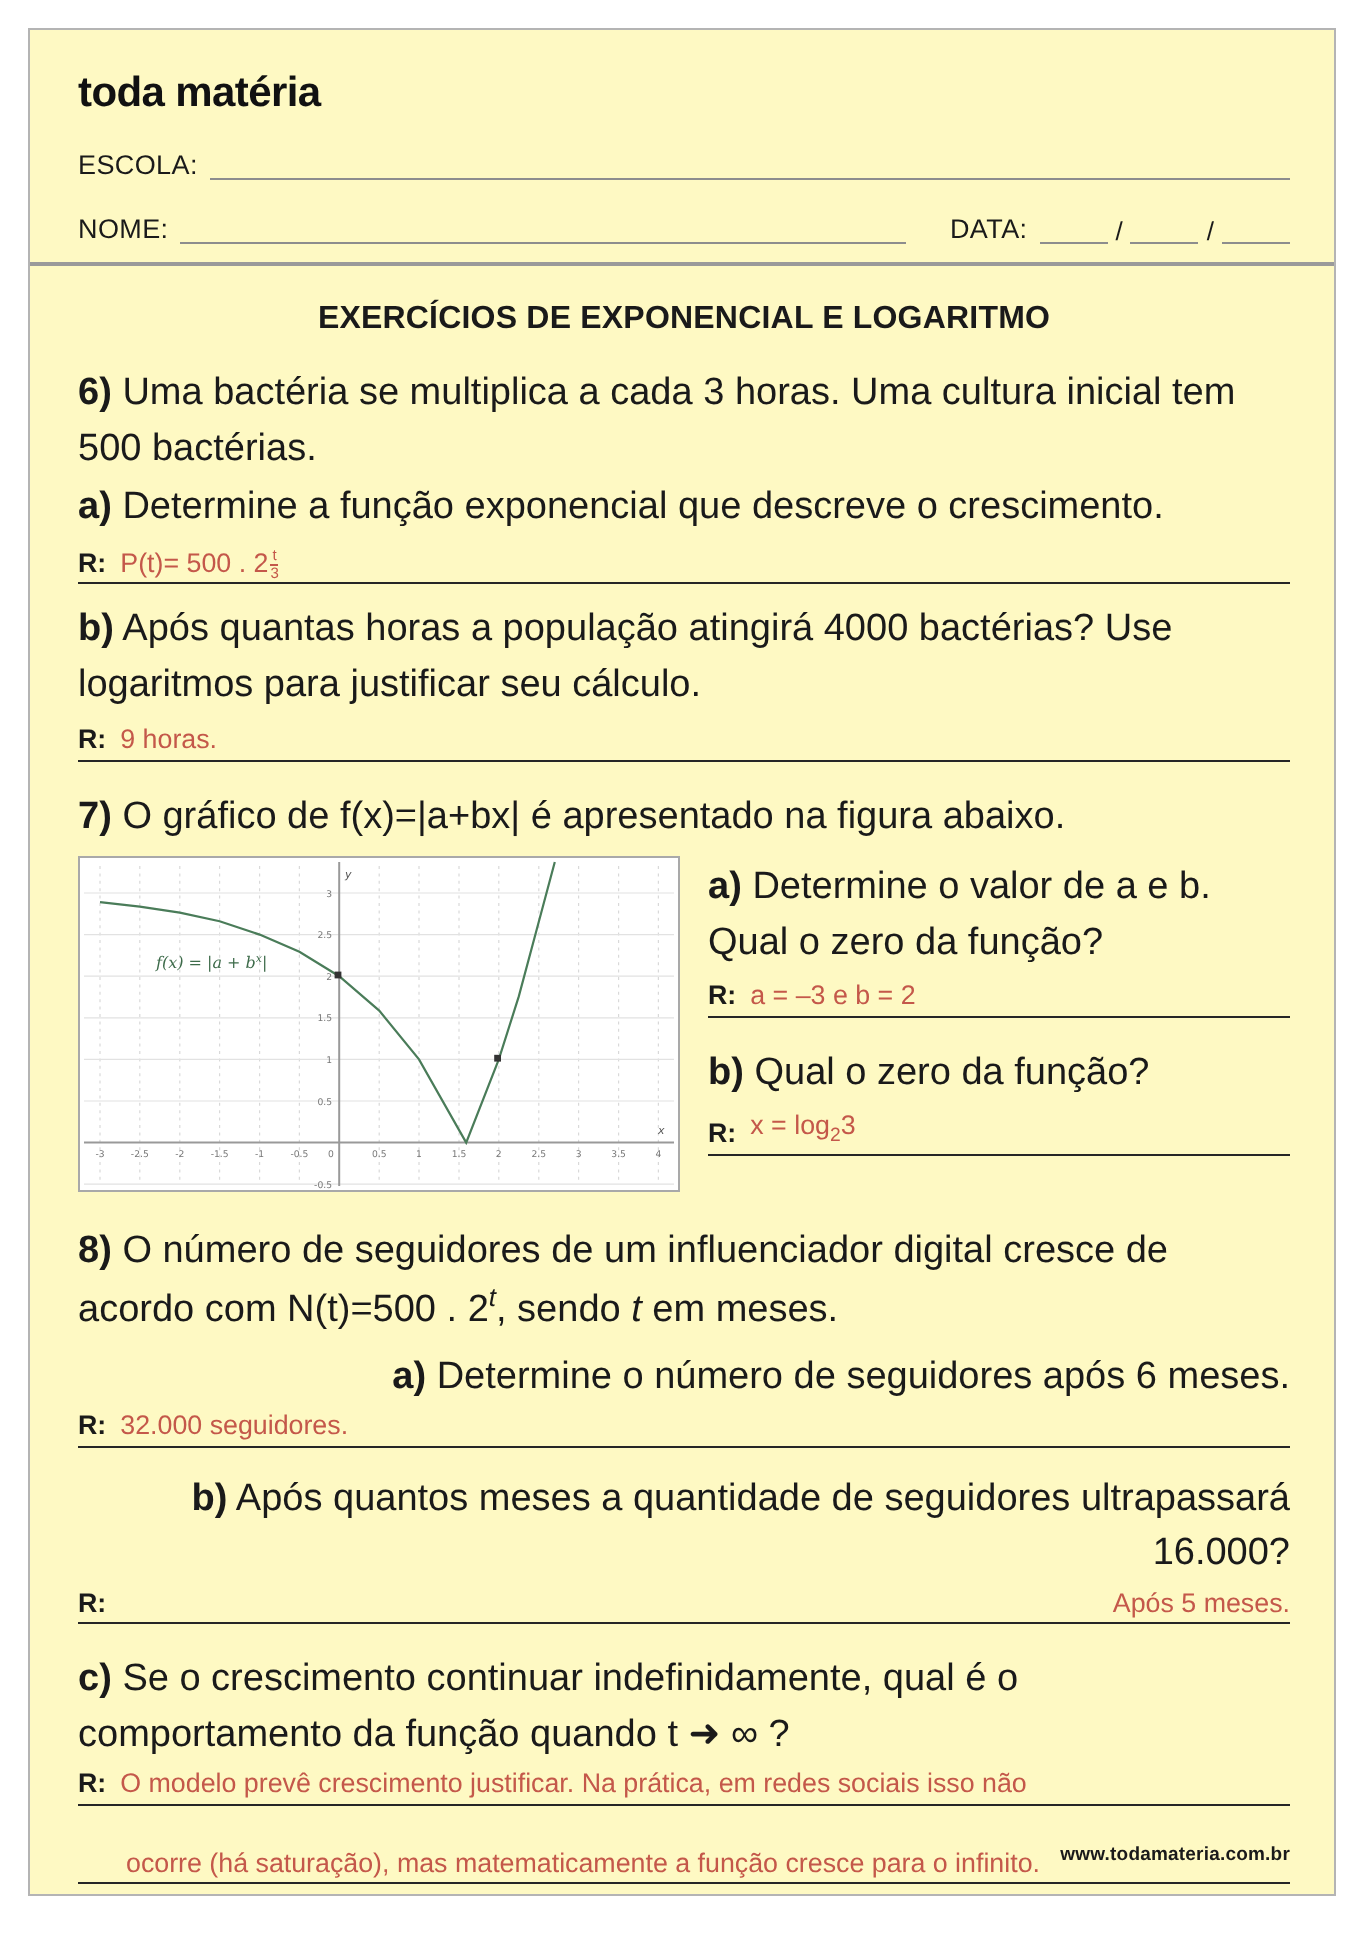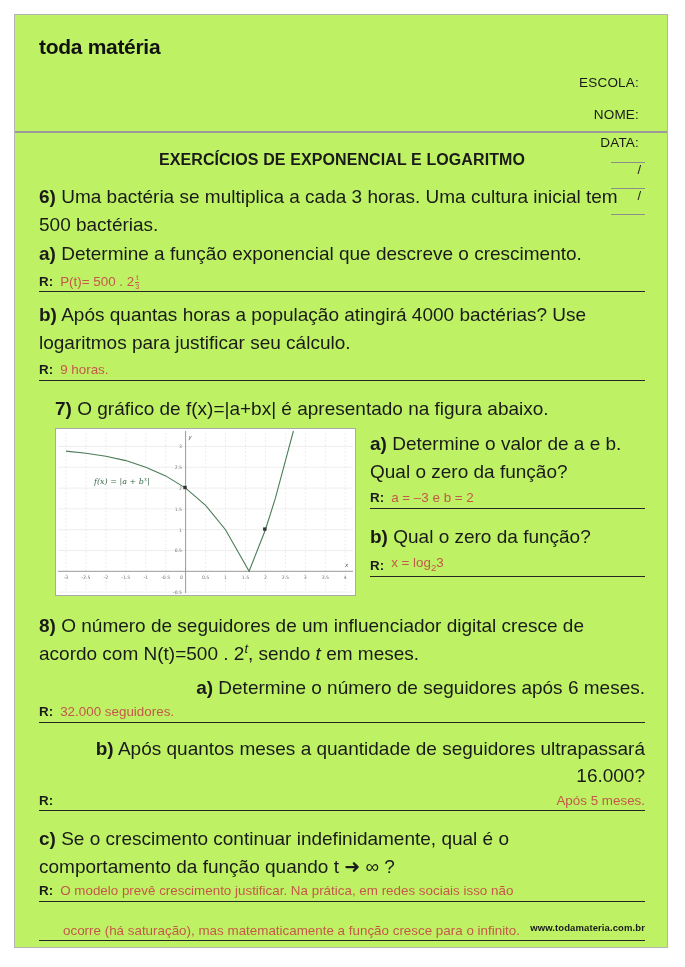--- a/index.html
+++ b/index.html
@@ -16,21 +16,21 @@
     overflow: hidden;
   }
   .page {
     position: absolute;
     left: 14px;
     top: 14px;
     width: 654px;
     height: 934px;
     border: 1px solid #b4b4b4;
     box-sizing: border-box;
-    background: #bef264;
+    background: #fef9c3;
   }
   
   .header {
     position: relative;
     height: 118px;
     border-bottom: 2px solid #9a9a9a;
     box-sizing: border-box;
   }
   .brand {
     position: absolute;
@@ -42,21 +42,20 @@
     color: #111;
   }
   .field-row {
     position: absolute;
     left: 24px;
     right: 22px;
     display: flex;
     align-items: flex-end;
     font-size: 13.5px;
     color: #1a1a1a;
-    flex-direction: column;
   }
   .row-escola { top: 60px; }
   .row-nome { top: 92px; }
   .field-label {
     white-space: nowrap;
     padding-right: 6px;
     letter-spacing: 0.2px;
   }
   .rule {
     flex: 1 1 auto;
@@ -228,21 +227,21 @@
       <p class="q-line">
         <span class="q-letter">b)</span>
         <span>Após quantas horas a população atingirá 4000 bactérias? Use logaritmos para justificar seu cálculo.</span>
       </p>
       <div class="answer-row">
         <span class="r-label">R:</span>
         <span class="answer-text">9 horas.</span>
       </div>
     </div>
 
-    <div class="block" style="margin-top:14px;margin-left:16px;">
+    <div class="block" style="margin-top:14px;">
       <p class="q-line">
         <span class="q-num">7)</span>
         <span>O gráfico de f(x)=|a+bx| é apresentado na figura abaixo.</span>
       </p>
 
       <div class="ex7-wrap">
 
         <div class="graph-box">
           <svg width="299" height="166" viewBox="0 0 299 166">
             <defs>

